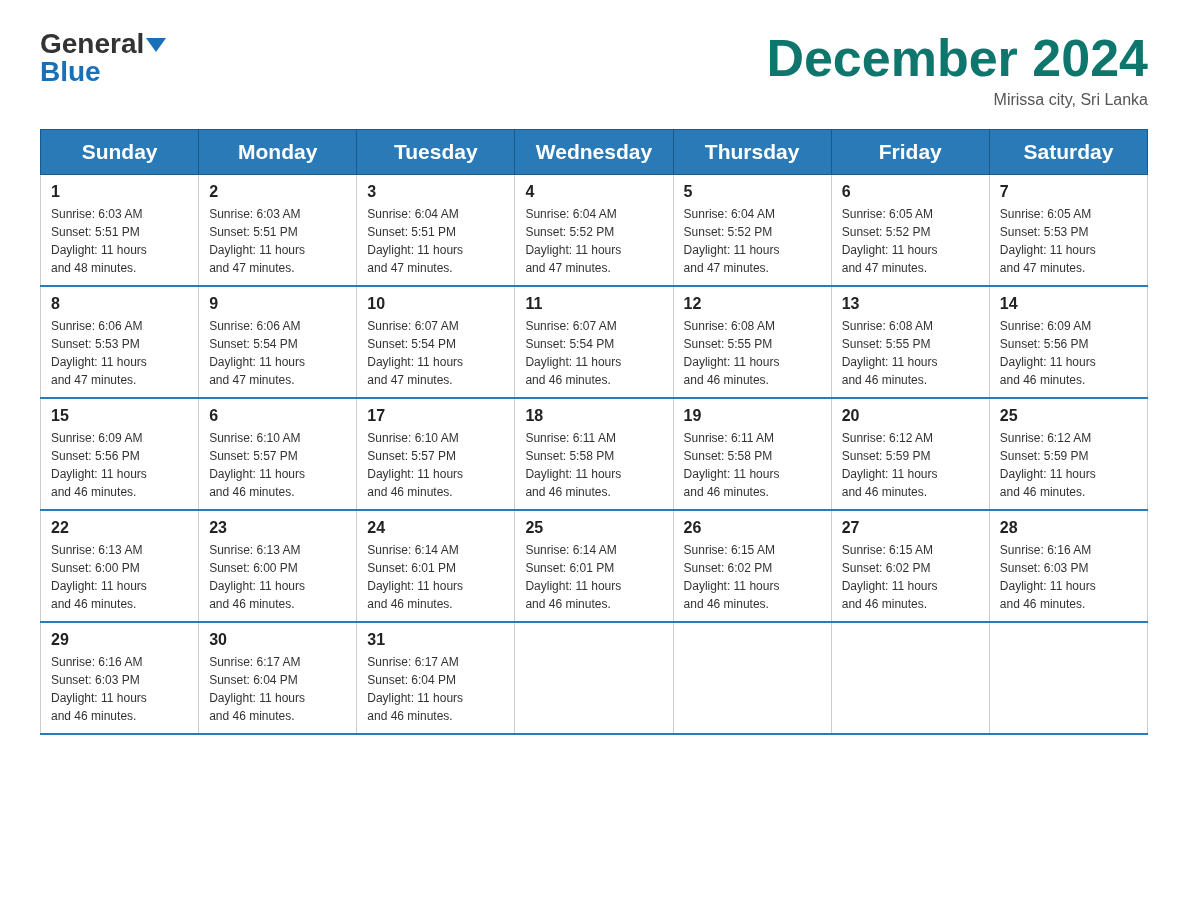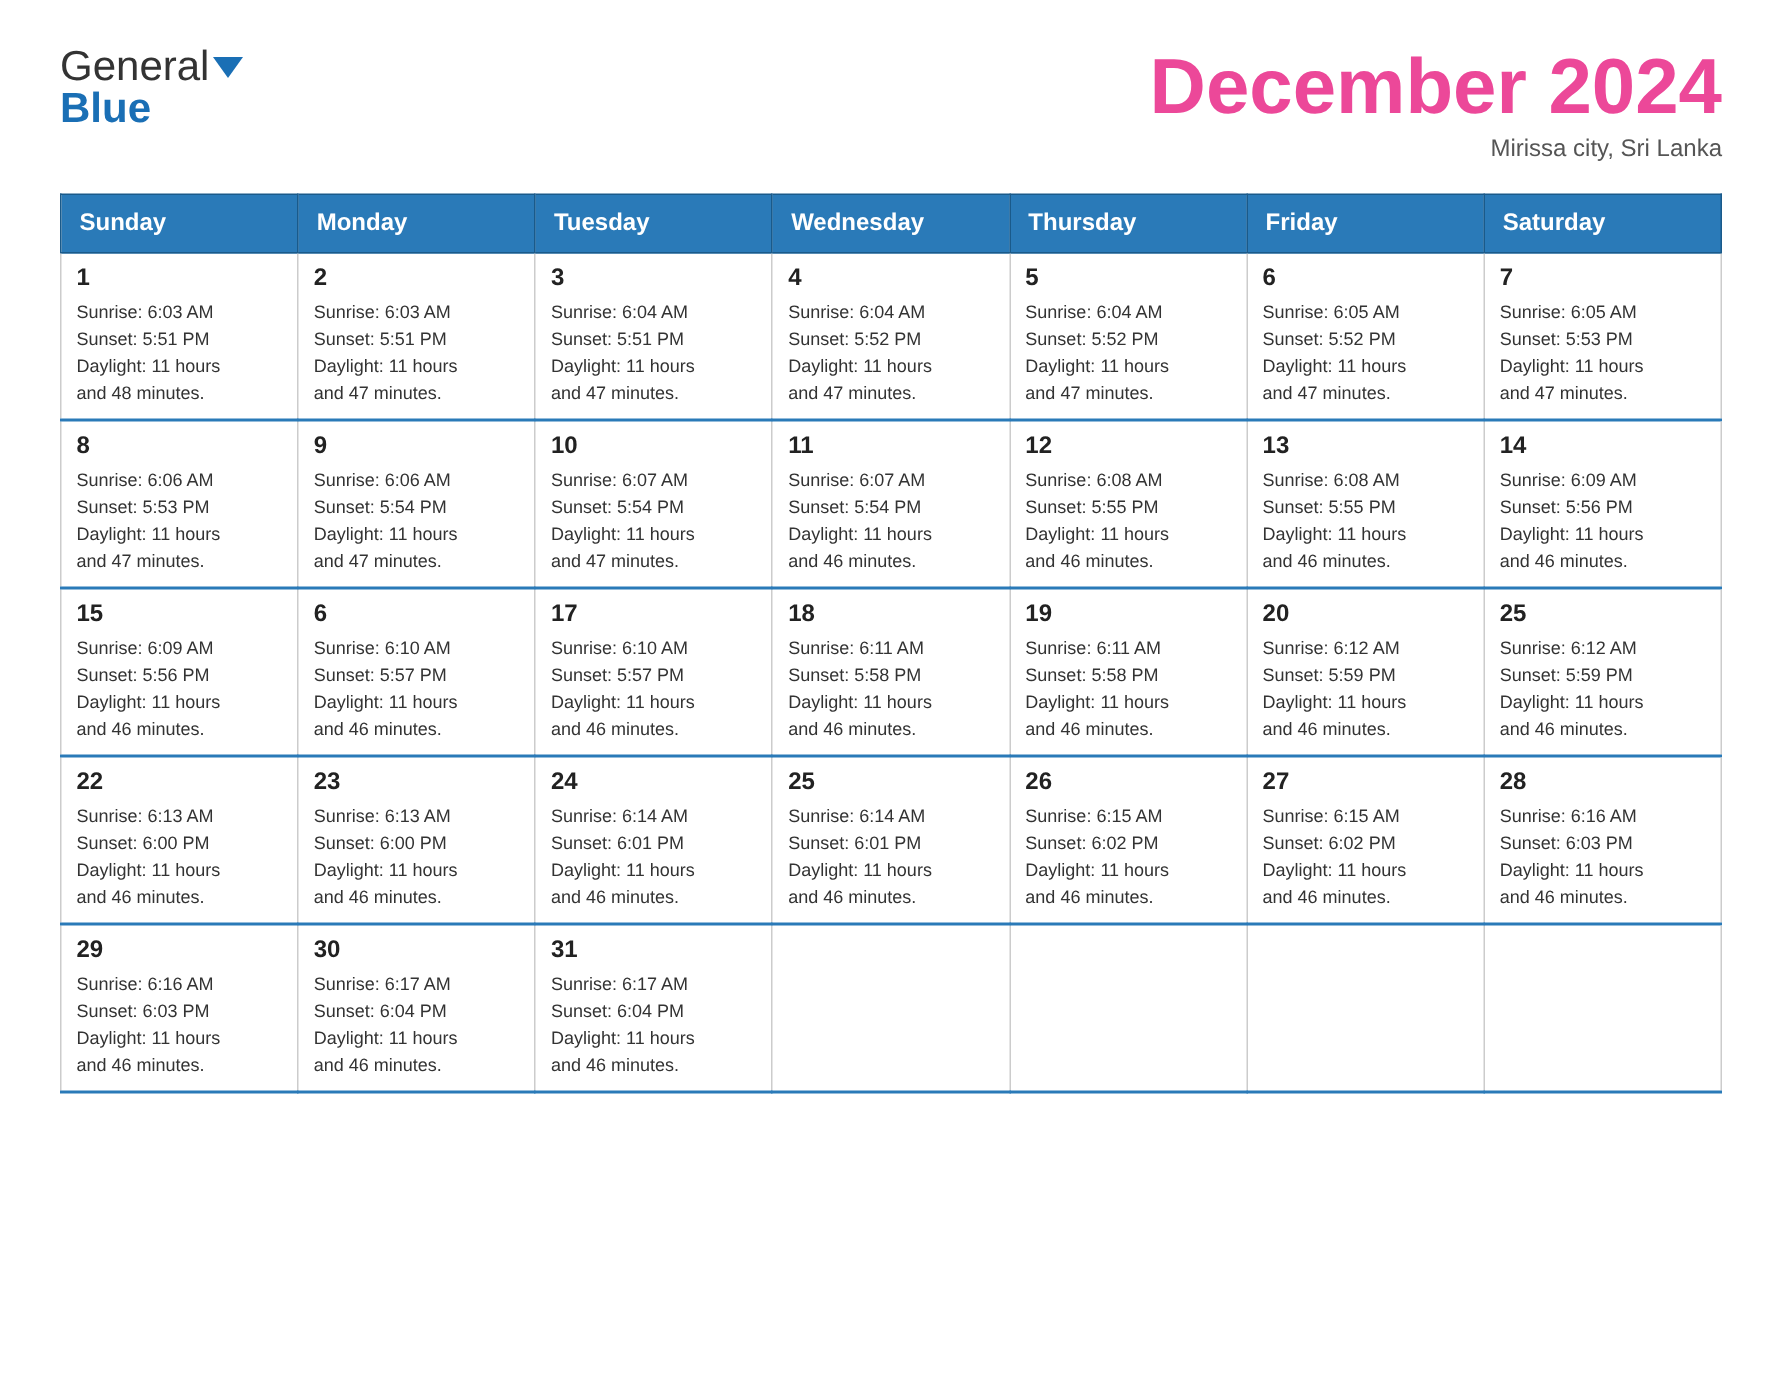--- a/index.html
+++ b/index.html
@@ -16,21 +16,21 @@
       align-items: flex-start;
       margin-bottom: 20px;
     }
     .logo {
       display: flex;
       flex-direction: column;
       line-height: 1;
     }
     .logo-general {
       font-size: 28px;
-      font-weight: normal;
+      font-weight: bold;
       color: #333;
     }
     .logo-blue {
       font-size: 28px;
       font-weight: bold;
       color: #1a6fb5;
     }
     .logo-triangle {
       display: inline-block;
       width: 0;
@@ -42,40 +42,40 @@
       vertical-align: middle;
       position: relative;
       top: -4px;
     }
     .title-area {
       text-align: right;
     }
     .month-title {
       font-size: 52px;
       font-weight: bold;
-      color: #ec4899;
+      color: #0f766e;
       line-height: 1.1;
     }
     .subtitle {
       font-size: 16px;
       color: #555;
       margin-top: 4px;
     }
     table {
       width: 100%;
       border-collapse: collapse;
       margin-top: 10px;
     }
     thead tr th {
       background-color: #2a7ab8;
       color: #fff;
-      font-size: 16px;
+      font-size: 21px;
       font-weight: bold;
       padding: 10px 12px;
-      text-align: left;
+      text-align: center;
       border: 1px solid #1a5a8a;
     }
     tbody tr td {
       vertical-align: top;
       padding: 8px 10px;
       border: 1px solid #ccc;
       font-size: 12.5px;
       color: #333;
       width: calc(100% / 7);
       min-height: 100px;

